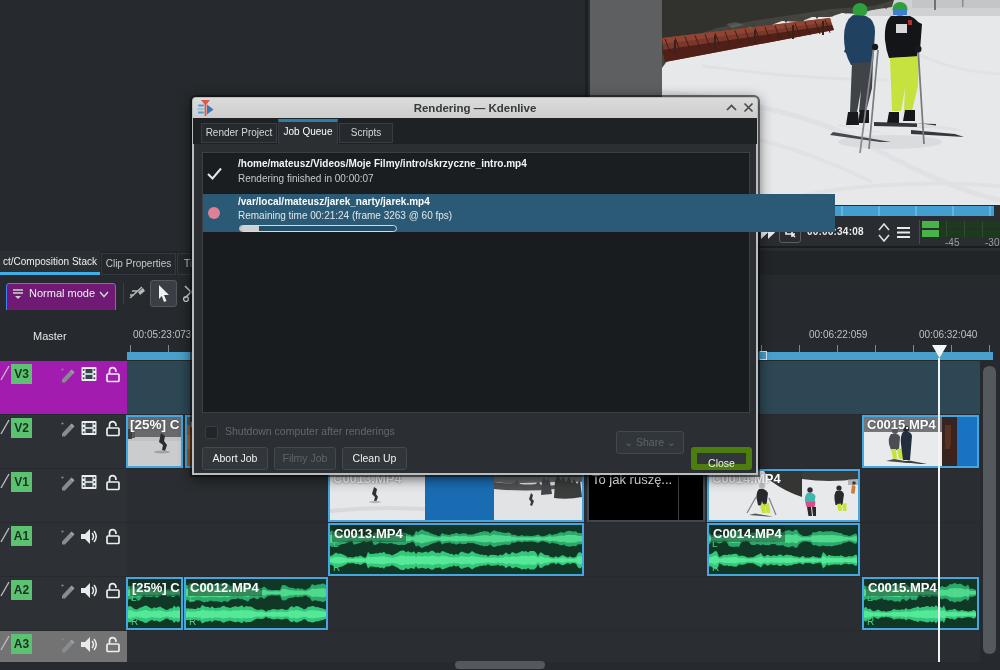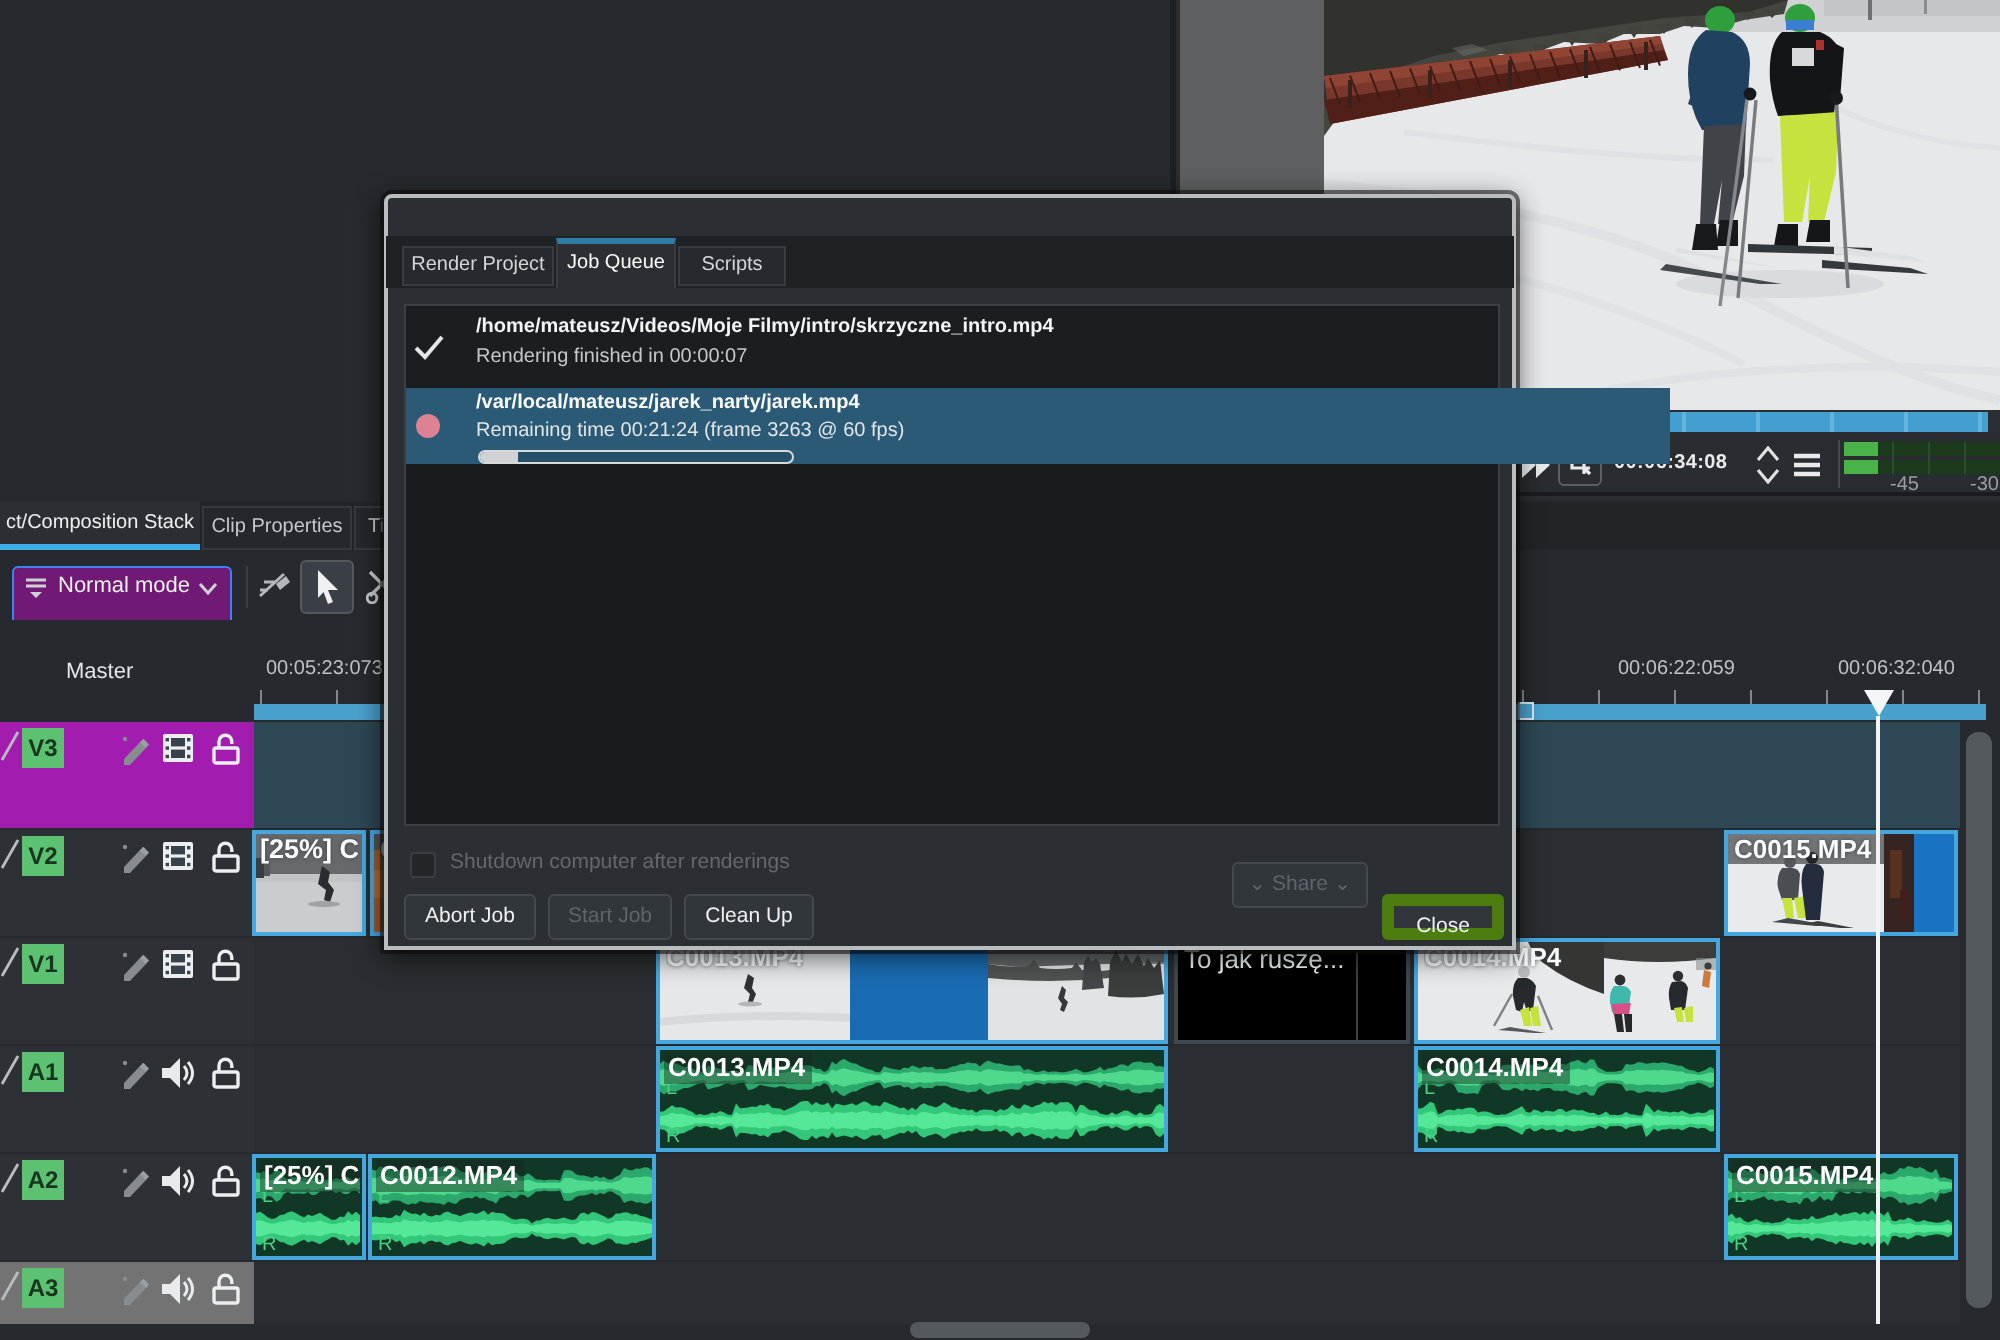--- a/index.html
+++ b/index.html
@@ -471,20 +471,37 @@
 </div>
 <svg class="abs" style="left:931px;top:94px" width="17" height="15">
         <path d="M1,1 H16 L8.5,14 Z" fill="#f4f5f6"></path>
       </svg>
 <div class="abs" style="left:938px;top:108px;width:2px;height:304px;background:#f2f3f4"></div>
 <div class="abs" style="left:983px;top:116px;width:13px;height:288px;background:#54595e;border-radius:6px"></div>
 <div class="abs" style="left:455px;top:411px;width:90px;height:8px;background:#54595e;border-radius:4px"></div>
 </div>
 <div class="abs" style="left:192px;top:97px;width:566px;height:378px;background:#2b2f33;
 border:2px solid #babdbe;border-radius:4px 4px 0 0;box-shadow:0 3px 14px rgba(0,0,0,0.65), 0 0 0 2px rgba(12,14,16,0.55);z-index:50">
+<div class="abs" style="left:-1px;top:-1px;width:564px;height:20px;background:linear-gradient(#dbdbda,#cccdcc);border-radius:3px 3px 0 0">
+<div class="abs" style="left:0;top:0;width:100%;text-align:center;font-size:11.5px;font-weight:bold;color:#35393c;line-height:20px">Rendering — Kdenlive</div>
+<svg class="abs" style="left:4px;top:2px" width="17" height="16" viewBox="0 0 17 16">
+<path d="M4,0 L13,0 L8.5,5.5 Z" fill="#e0564a"></path>
+<rect x="7.6" y="2" width="1.8" height="14" fill="#e0564a"></rect>
+<rect x="1" y="4.5" width="6" height="2" rx="1" fill="#4d9ed6"></rect>
+<rect x="0" y="8" width="7" height="2" rx="1" fill="#8fc4e8"></rect>
+<rect x="1" y="11.5" width="6" height="2" rx="1" fill="#4d9ed6"></rect>
+<path d="M10,4.5 L16.5,9.5 L10,14.5 Z" fill="#3a79b8"></path>
+</svg>
+<svg class="abs" style="left:533px;top:6px" width="11" height="8">
+          <path d="M1,6 L5.5,1.5 L10,6" stroke="#47494c" stroke-width="1.7" fill="none"></path>
+        </svg>
+<svg class="abs" style="left:550px;top:4px" width="11" height="11">
+          <path d="M1.5,1.5 L9.5,9.5 M1.5,9.5 L9.5,1.5" stroke="#47494c" stroke-width="1.7" fill="none"></path>
+        </svg>
+</div>
 <div class="abs" style="left:-1px;top:19px;width:564px;height:26px;background:#1f2225"></div>
 <div class="abs" style="left:7px;top:24px;width:76px;height:20px;background:#26292d;border:1px solid #393d41;color:#d4d7d8;font-size:10px;text-align:center;line-height:18px;white-space:nowrap">Render Project</div>
 <div class="abs" style="left:84px;top:20px;width:60px;height:25px;background:#2b2f33;border-left:1px solid #393d41;border-right:1px solid #393d41;border-top:3px solid #2e7da5;color:#fbfcfc;font-size:10px;text-align:center;line-height:19px;white-space:nowrap">Job Queue</div>
 <div class="abs" style="left:145px;top:24px;width:54px;height:20px;background:#26292d;border:1px solid #393d41;color:#d4d7d8;font-size:10px;text-align:center;line-height:18px;white-space:nowrap">Scripts</div>
 <div class="abs" style="left:8px;top:53px;width:548px;height:261px;background:#191c1f;border:1px solid #3c4044">
 <div class="abs" style="left:0;top:1px;width:546px;height:39px;background:#1b1e21">
 <svg class="abs" style="left:4px;top:13px" width="15" height="13">
             <path d="M1,7 L5.5,11.5 L14,1.5" stroke="#e4e6e8" stroke-width="2" fill="none"></path>
           </svg>
 <div class="abs" style="left:35px;top:4px;font-size:10px;font-weight:bold;color:#f2f4f5;white-space:nowrap">/home/mateusz/Videos/Moje Filmy/intro/skrzyczne_intro.mp4</div>
@@ -495,17 +512,17 @@
 <div class="abs" style="left:35px;top:2px;font-size:10px;font-weight:bold;color:#fbfcfd;white-space:nowrap">/var/local/mateusz/jarek_narty/jarek.mp4</div>
 <div class="abs" style="left:35px;top:16px;font-size:10px;color:#e2e6e8;white-space:nowrap">Remaining time 00:21:24 (frame 3263 @ 60 fps)</div>
 <div class="abs" style="left:36px;top:31px;width:158px;height:7px;border:1px solid #d7d9da;border-radius:4px;background:#24506a">
 <div class="abs" style="left:0;top:0;width:19px;height:5px;background:#cfd1d2;border-radius:3px 0 0 3px"></div>
           </div>
 </div>
 </div>
 <div class="abs" style="left:11px;top:327px;width:13px;height:13px;background:#232629;border:1px solid #3a3e42;border-radius:2px"></div>
 <div class="abs" style="left:31px;top:326px;font-size:10.5px;color:#63686c;white-space:nowrap">Shutdown computer after renderings</div>
 <div class="abs" style="left:8px;top:348px;width:66px;height:23px;background:#31363b;border:1px solid #44494e;border-radius:3px;color:#eff0f1;font-size:10.5px;text-align:center;line-height:21px;white-space:nowrap">Abort Job</div>
-<div class="abs" style="left:80px;top:348px;width:62px;height:23px;background:#31363b;border:1px solid #44494e;border-radius:3px;color:#5f646a;font-size:10.5px;text-align:center;line-height:21px;white-space:nowrap">Start Job</div>
+<div class="abs" style="left:80px;top:348px;width:62px;height:23px;background:#31363b;border:1px solid #44494e;border-radius:3px;color:#5f646a;font-size:10.5px;text-align:center;line-height:21px;white-space:nowrap">Filmy Job</div>
 <div class="abs" style="left:148px;top:348px;width:65px;height:23px;background:#31363b;border:1px solid #44494e;border-radius:3px;color:#eff0f1;font-size:10.5px;text-align:center;line-height:21px;white-space:nowrap">Clean Up</div>
 <div class="abs" style="left:422px;top:332px;width:68px;height:23px;background:#31363b;border:1px solid #44494e;border-radius:3px;color:#5f646a;font-size:10.5px;text-align:center;line-height:21px;white-space:nowrap">⌄ Share ⌄</div>
 <div class="abs" style="left:497px;top:348px;width:61px;height:23px;background:#31363b;border:6px solid #4d7c0f;border-radius:3px;color:#eff0f1;font-size:10.5px;text-align:center;line-height:21px;white-space:nowrap">Close</div>
 </div>
 </div>
 </body></html>

